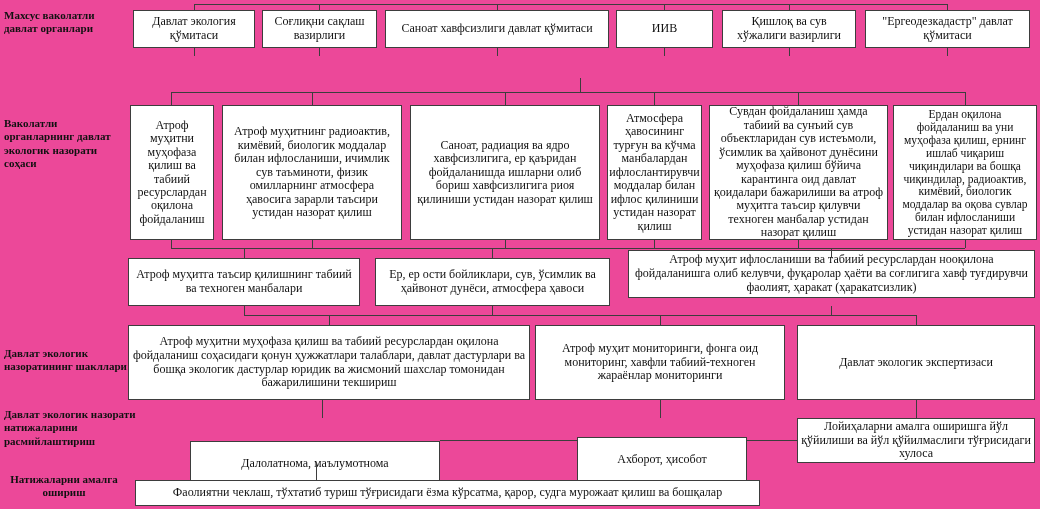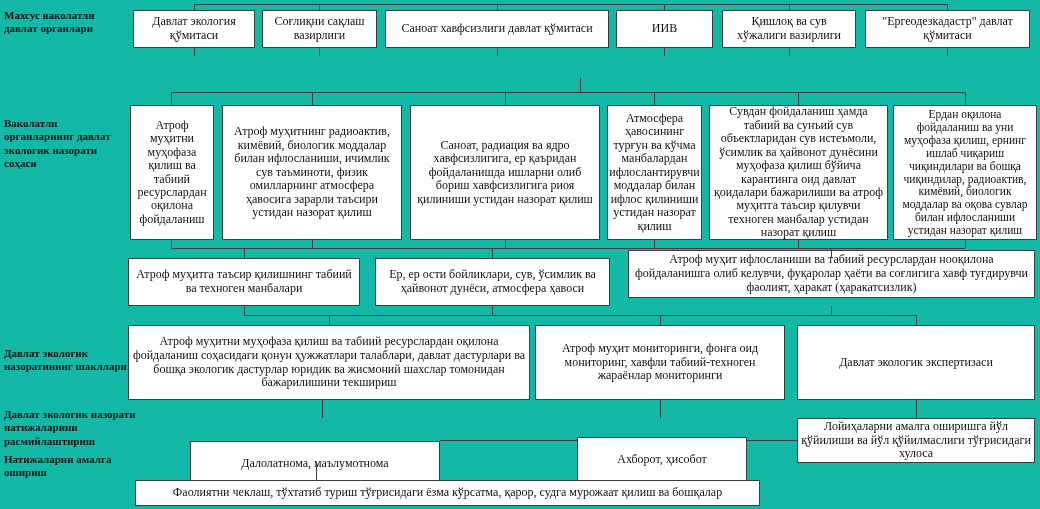--- a/index.html
+++ b/index.html
@@ -1,17 +1,17 @@
 <!DOCTYPE html>
 <html><head>
 <meta charset="utf-8">
 <style>
   html,body{margin:0;padding:0;background:#fff;}
   .canvas{
-    position:relative;width:1040px;height:509px;background:#14b8a6;
+    position:relative;width:1040px;height:509px;background:#ec4899;
     font-family:"Liberation Serif","DejaVu Serif",serif;color:#111;overflow:hidden;
   }
   .box{
     position:absolute;border:1px solid #3d3d3d;background:#fff;
     display:flex;align-items:center;justify-content:center;
     text-align:center;font-size:12px;line-height:1.14;
     padding:2px 3px;box-sizing:border-box;
   }
   .rlabel{
     position:absolute;left:4px;width:126px;
@@ -21,21 +21,21 @@
 </style>
 </head>
 <body>
 
 <div class="canvas">
 
   <div class="rlabel" style="top:9px">Махсус ваколатли давлат органлари</div>
   <div class="rlabel" style="top:117px">Ваколатли органларнинг давлат экологик назорати соҳаси</div>
   <div class="rlabel" style="top:347px">Давлат экологик назоратининг шакллари</div>
   <div class="rlabel" style="top:408px;width:150px">Давлат экологик назорати натижаларини расмийлаштириш</div>
-  <div class="rlabel" style="top:453px;width:120px;text-align:left">Натижаларни амалга ошириш</div>
+  <div class="rlabel" style="top:473px;width:120px;text-align:center">Натижаларни амалга ошириш</div>
 
   <div class="box" style="left:133px;top:10px;width:122px;height:38px">Давлат экология қўмитаси</div>
   <div class="box" style="left:262px;top:10px;width:115px;height:38px">Соғлиқни сақлаш вазирлиги</div>
   <div class="box" style="left:385px;top:10px;width:224px;height:38px">Саноат хавфсизлиги давлат қўмитаси</div>
   <div class="box" style="left:722px;top:10px;width:134px;height:38px">Қишлоқ ва сув хўжалиги вазирлиги</div>
   <div class="box" style="left:616px;top:10px;width:97px;height:38px">ИИВ</div>
   <div class="box" style="left:865px;top:10px;width:165px;height:38px">"Ергеодезкадастр" давлат қўмитаси</div>
 
 
   <div class="box" style="left:130px;top:105px;width:84px;height:135px;line-height:1.12">Атроф муҳитни муҳофаза қилиш ва табиий ресурслардан оқилона фойдаланиш</div>

